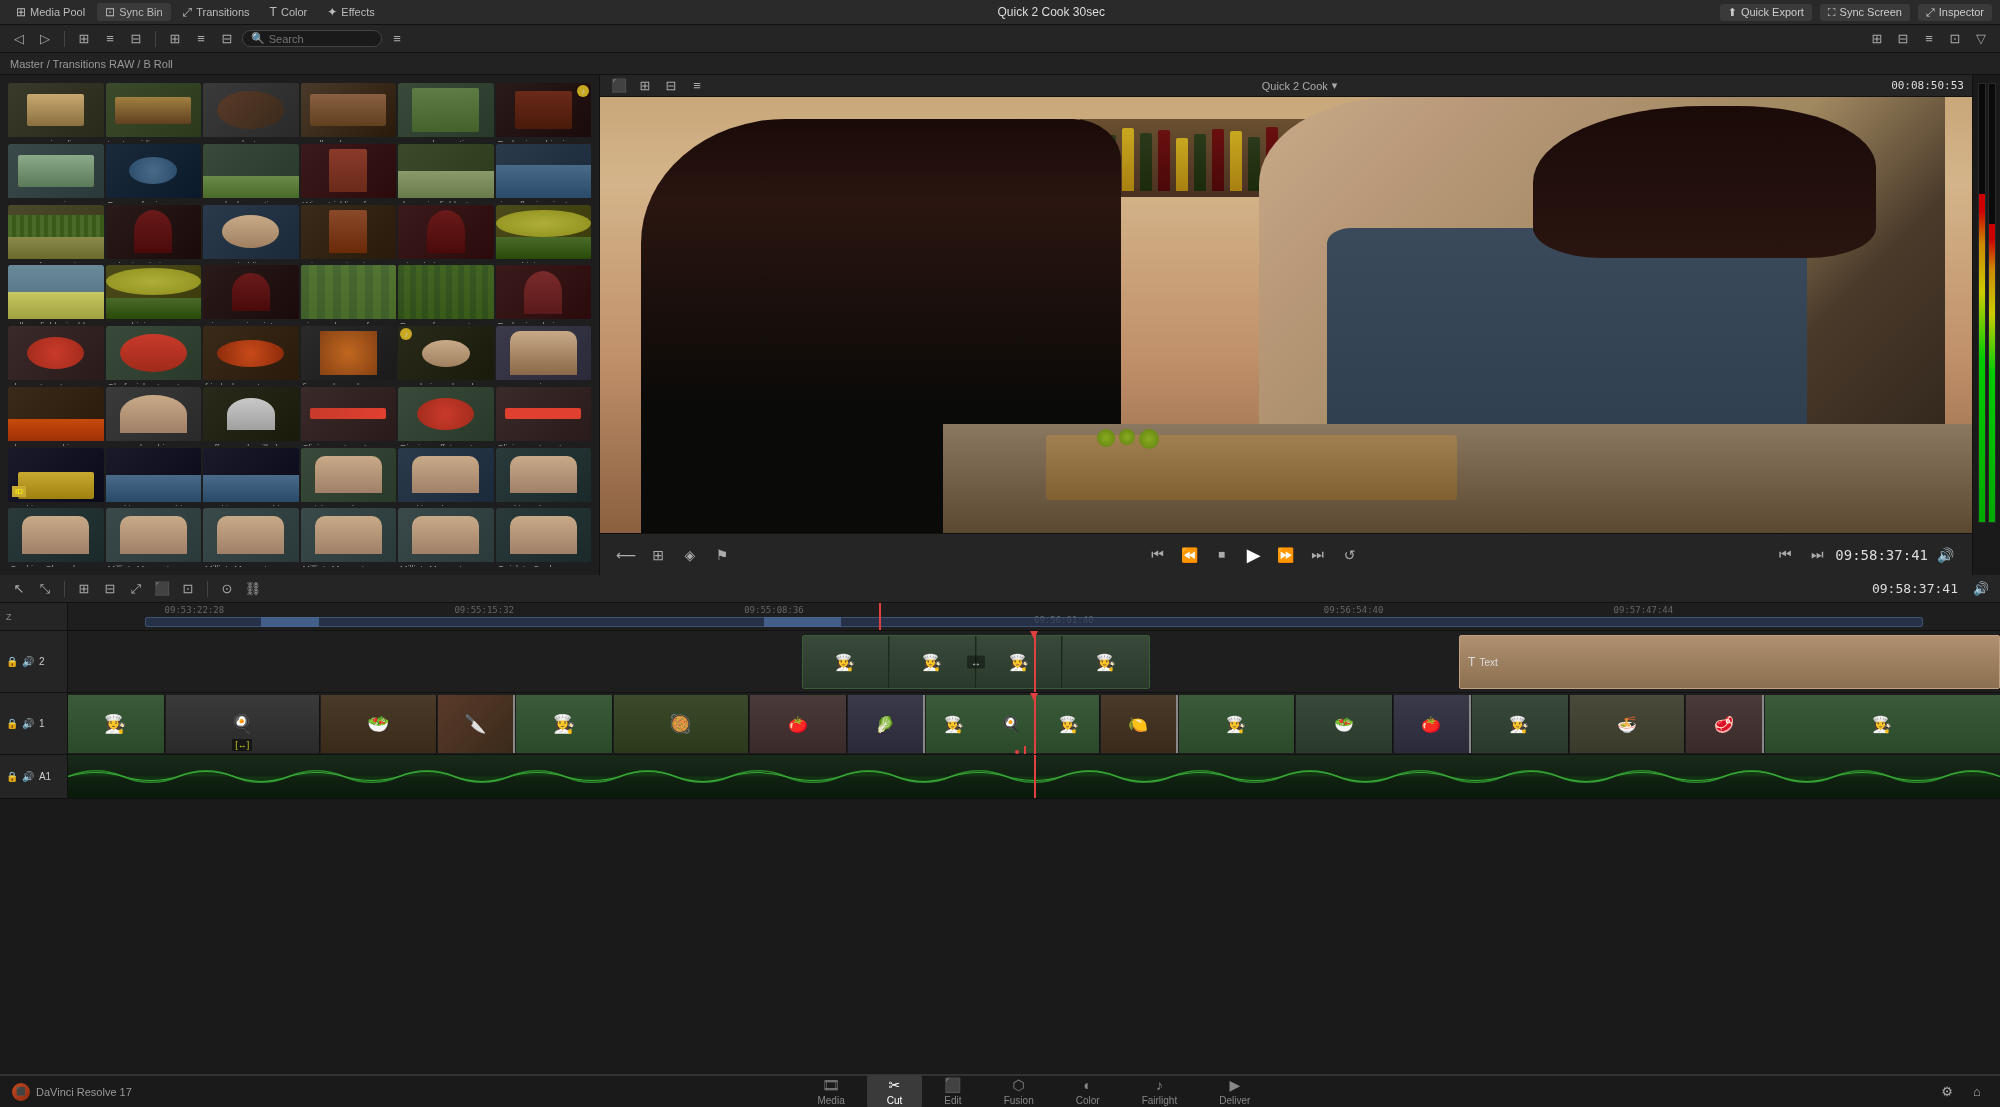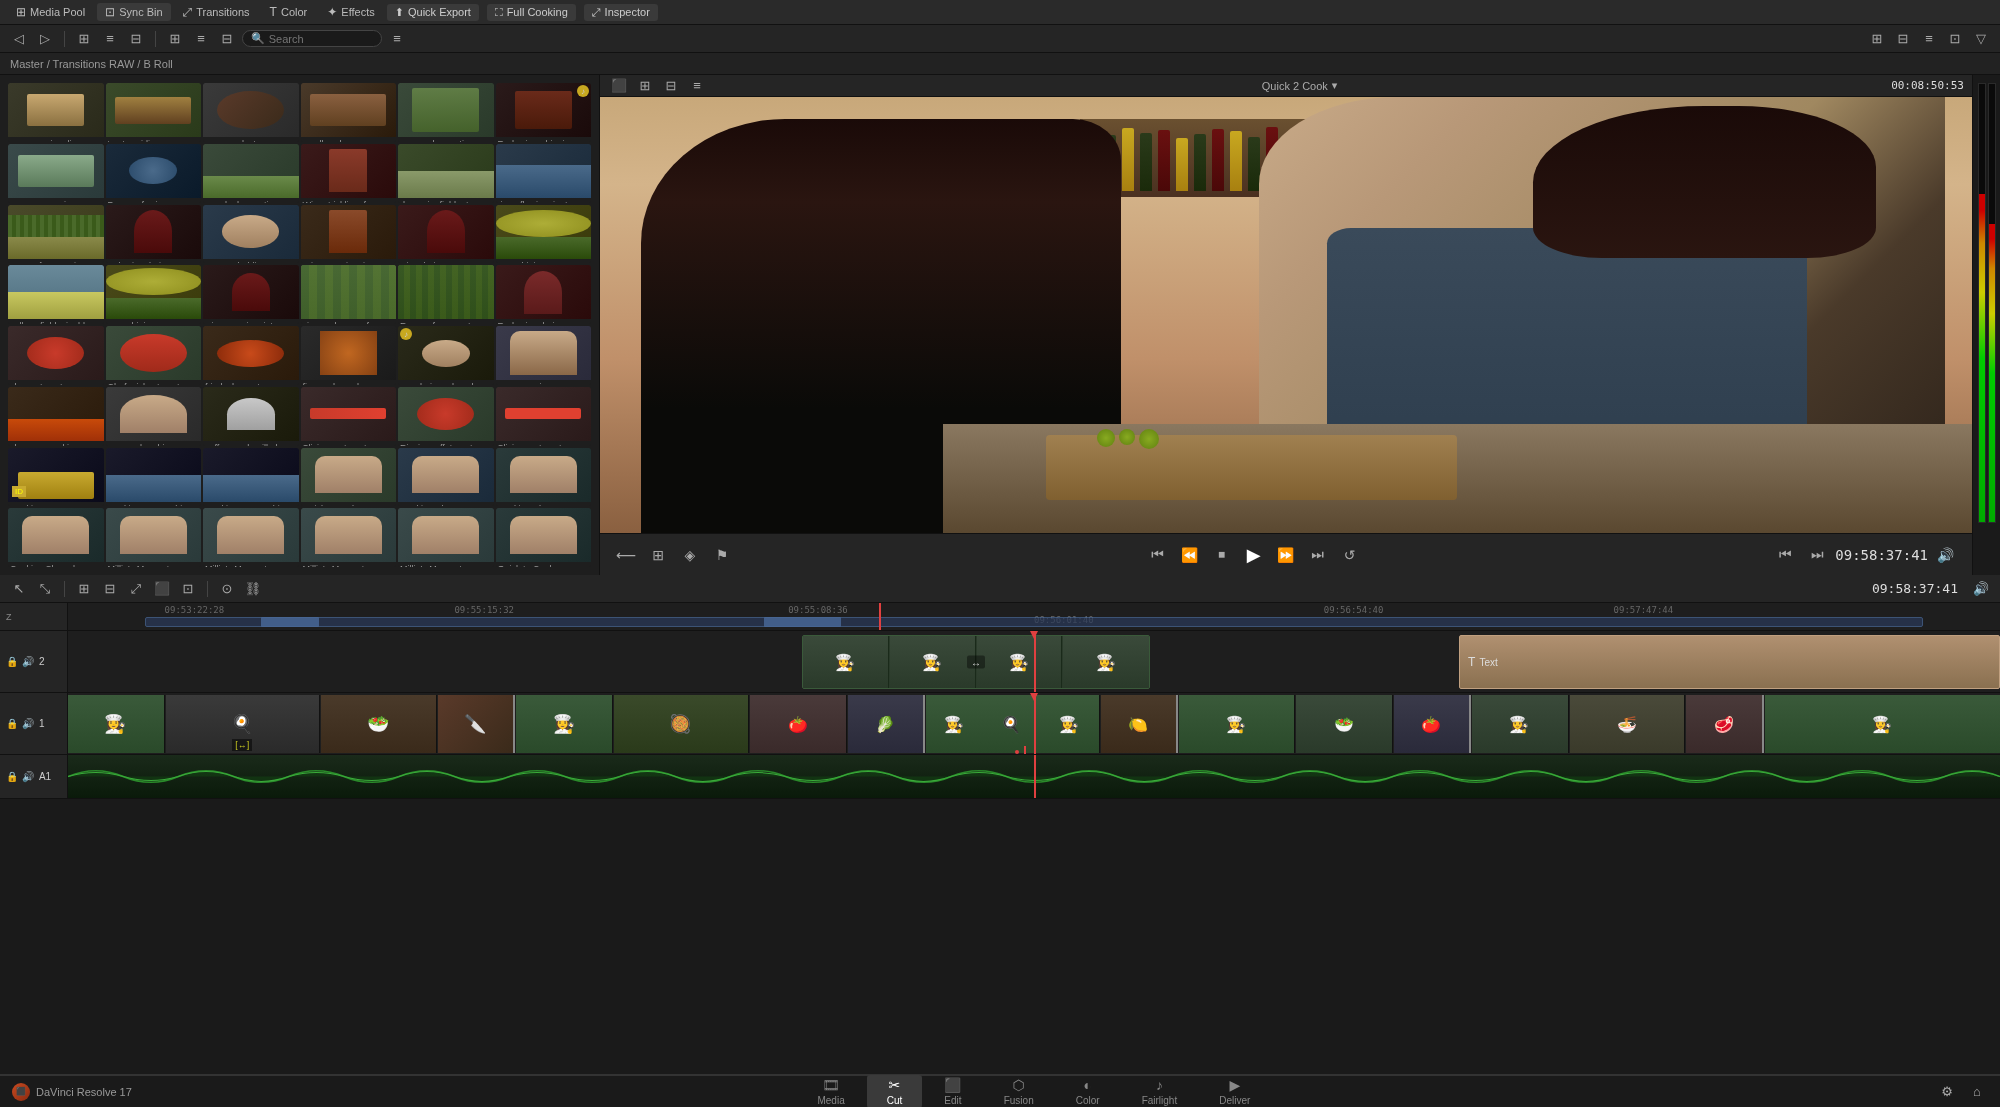--- a/index.html
+++ b/index.html
@@ -411,28 +411,29 @@
     <span>Transitions</span>
   </div>
   <div class="menu-item">
     <span class="menu-icon">T</span>
     <span>Color</span>
   </div>
   <div class="menu-item">
     <span class="menu-icon">✦</span>
     <span>Effects</span>
   </div>
+  <div id="window-title">Quick 2 Cook 30sec</div>
   <div id="top-right-buttons">
     <div class="top-btn">
       <span>⬆</span>
       <span>Quick Export</span>
     </div>
     <div class="top-btn">
       <span>⛶</span>
-      <span>Full Cooking</span>
+      <span>Sync Screen</span>
     </div>
     <div class="top-btn">
       <span>⤢</span>
       <span>Inspector</span>
     </div>
   </div>
 </div>
 
 <div id="toolbar">
   <button class="toolbar-btn">◁</button>
@@ -888,21 +889,21 @@
     </div>
 
     <div style="display:flex;height:28px;background:#1a1a1a;border-bottom:1px solid #111;position:relative;">
       <div style="width:68px;background:#252525;border-right:1px solid #111;display:flex;align-items:center;padding:0 6px;gap:4px;">
         <span style="color:#888;font-size:9px;">Z</span>
       </div>
       <div style="flex:1;position:relative;background:#1e1e1e;overflow:hidden;">
 
         <div style="position:absolute;left:5%;color:#666;font-size:9px;top:2px;font-family:monospace;">09:53:22:28</div>
         <div style="position:absolute;left:20%;color:#666;font-size:9px;top:2px;font-family:monospace;">09:55:15:32</div>
-        <div style="position:absolute;left:35%;color:#666;font-size:9px;top:2px;font-family:monospace;margin-left:44px;">09:55:08:36</div>
+        <div style="position:absolute;left:35%;color:#666;font-size:9px;top:2px;font-family:monospace;">09:55:08:36</div>
         <div style="position:absolute;left:50%;color:#666;font-size:9px;top:12px;font-family:monospace;">09:56:01:40</div>
         <div style="position:absolute;left:65%;color:#666;font-size:9px;top:2px;font-family:monospace;">09:56:54:40</div>
         <div style="position:absolute;left:80%;color:#666;font-size:9px;top:2px;font-family:monospace;">09:57:47:44</div>
 
         <div style="position:absolute;left:4%;right:4%;top:14px;height:10px;background:#2a3a5a;border:1px solid #4a6a9a;border-radius:2px;opacity:0.7;"></div>
 
         <div style="position:absolute;top:14px;left:10%;height:10px;width:3%;background:#4a6a9a;border-radius:1px;opacity:0.8;"></div>
         <div style="position:absolute;top:14px;left:36%;height:10px;width:4%;background:#4a6a9a;border-radius:1px;opacity:0.8;"></div>
 
         <div style="position:absolute;top:0;left:42%;width:2px;height:100%;background:#e04040;z-index:10;"></div>

